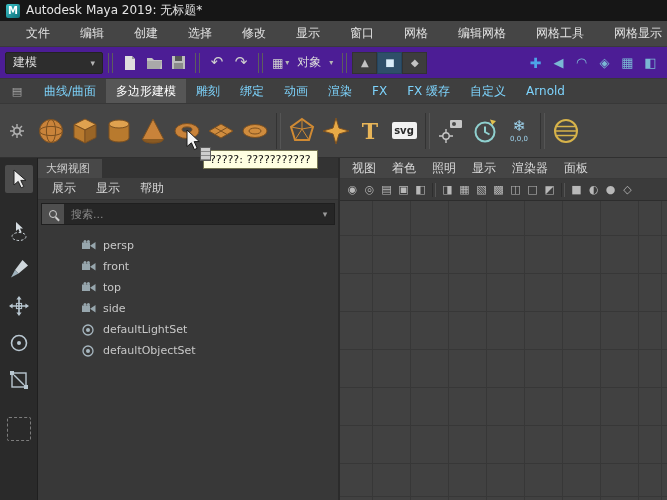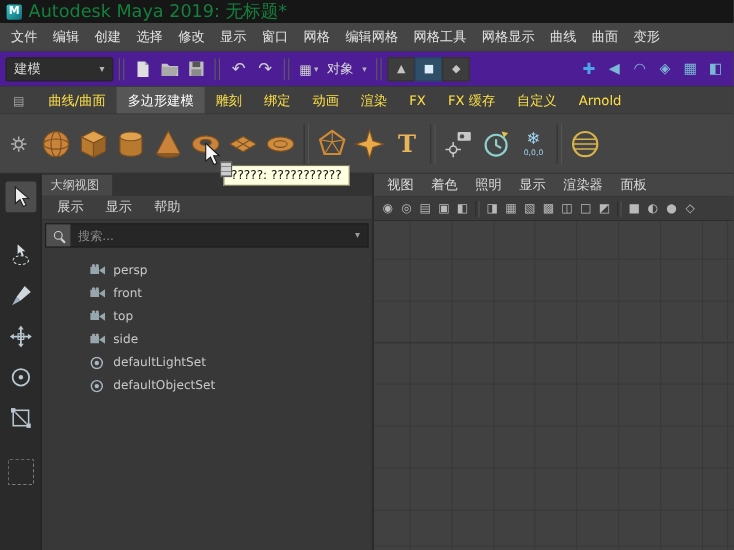--- a/index.html
+++ b/index.html
@@ -8,25 +8,25 @@
     font-family:"DejaVu Sans","Liberation Sans",sans-serif;
     background:#444; color:#d0d0d0; font-size:12px;
     -webkit-user-select:none; user-select:none;
   }
   .app { position:relative; width:667px; height:500px; overflow:hidden; }
 
   
   .titlebar { height:21px; background:#161616; display:flex; align-items:center; gap:6px; padding:0 6px; }
   .maya-logo { width:14px; height:14px; border-radius:2px; background:linear-gradient(135deg,#3cc4c9,#0c6e79);
     color:#fff; font-size:10px; font-weight:bold; display:flex; align-items:center; justify-content:center; }
-  .title-text { color:#15803d; font-size:16px; }
+  .title-text { color:#e5e5e5; font-size:12px; }
 
   
   .menubar { height:26px; background:#454545; border-bottom:1px solid #3a3a3a; display:flex; align-items:center; padding:0 3px; }
-  .menu-item { padding:0 7px; line-height:25px; color:#e2e2e2; white-space:nowrap; cursor:default; }
+  .menu-item { padding:0 7px; line-height:25px; color:#e2e2e2; white-space:nowrap; cursor:default;margin-left:16px; }
 
   
   .statusline { height:32px; background:#4c1d95; border-bottom:1px solid #383838; display:flex; align-items:center; padding:0 5px; overflow:hidden; }
   .menuset { width:98px; height:22px; background:#2d2d2d; border:1px solid #232323; border-radius:2px;
     display:flex; align-items:center; justify-content:space-between; padding:0 7px; color:#dadada; }
   .menuset .caret { font-size:9px; color:#b5b5b5; }
   .grip { width:5px; height:20px; border-left:1px solid #5d5d5d; border-right:1px solid #5d5d5d; margin:0 5px; }
   .sl-btn { width:24px; height:24px; display:flex; align-items:center; justify-content:center; border-radius:2px; }
   .sl-glyph { font-size:15px; color:#cfcfcf; line-height:1; }
   .mask-combo { display:flex; align-items:center; gap:2px; height:22px; padding:0 4px; border-radius:2px; }
@@ -35,21 +35,21 @@
   .mode-btn { width:25px; height:22px; background:#3d3d3d; border:1px solid #323232; display:flex; align-items:center;
     justify-content:center; font-size:10px; color:#c3c3c3; }
   .mode-btn.active { background:#2f4f69; border-color:#24445e; color:#d9ecf8; }
   .snap-group { margin-left:auto; display:flex; align-items:center; }
   .snap-btn { width:23px; height:23px; display:flex; align-items:center; justify-content:center; font-size:13px; color:#7ab8d4; }
   .snap-btn.first { color:#4da3e8; font-size:14px; }
 
   
   .shelf-tabs { height:25px; background:#3f3f3f; display:flex; align-items:stretch; border-bottom:1px solid #383838; }
   .tabs-left { width:34px; display:flex; align-items:center; justify-content:center; color:#a5a5a5; font-size:11px; }
-  .shelf-tab { padding:0 10px; line-height:24px; color:#fde047; white-space:nowrap; }
+  .shelf-tab { padding:0 10px; line-height:24px; color:#7dd3fc; white-space:nowrap; }
   .shelf-tab.active { background:#565656; color:#ffffff; }
 
   
   .shelf-row { height:54px; background:#454545; display:flex; align-items:center; border-bottom:1px solid #303030; }
   .shelf-left { width:34px; display:flex; align-items:center; justify-content:center; }
   .shelf-item { width:34px; height:46px; display:flex; flex-direction:column; align-items:center; justify-content:center; border-radius:2px; }
   .shelf-sep { width:5px; height:36px; border-left:1px solid #333; border-right:1px solid #555; margin:0 4px; }
   .type-label { font-size:22px; font-weight:bold; color:#e8b558; font-family:"DejaVu Serif","Liberation Serif",serif; }
   .svg-box { width:25px; height:17px; background:#f2f2f2; border-radius:2px; color:#2a2a2a; font-size:10px; font-weight:bold;
     display:flex; align-items:center; justify-content:center; }
@@ -283,20 +283,23 @@
         <path d="M15 3 L15 13 M4 11 L15 13 L26 11 M15 13 L22 24 M15 13 L8 24" stroke="#d08a33" fill="none"></path>
       </svg>
     </div>
     <div class="shelf-item">
       <svg width="30" height="30" viewBox="0 0 30 30">
         <path d="M15 2 L18 12 L28 15 L18 18 L15 28 L12 18 L2 15 L12 12 Z" fill="#e8aa46" stroke="#7c5020"></path>
       </svg>
     </div>
     <div class="shelf-item">
       <span class="type-label">T</span>
+    </div>
+    <div class="shelf-item">
+      <div class="svg-box">svg</div>
     </div>
     <div class="shelf-sep"></div>
     <div class="shelf-item">
       <svg width="30" height="30" viewBox="0 0 30 30">
         <rect x="14" y="4" width="12" height="8" rx="1" fill="#c7c7c7"></rect>
         <circle cx="18" cy="8" r="2" fill="#4a4a4a"></circle>
         <circle cx="10" cy="20" r="3.2" fill="none" stroke="#c7c7c7" stroke-width="1.4"></circle>
         <path d="M10 13 v4 M3 20 h4 M13 20 h4 M10 23 v4" stroke="#c7c7c7" stroke-width="1.4"></path>
       </svg>
     </div>

